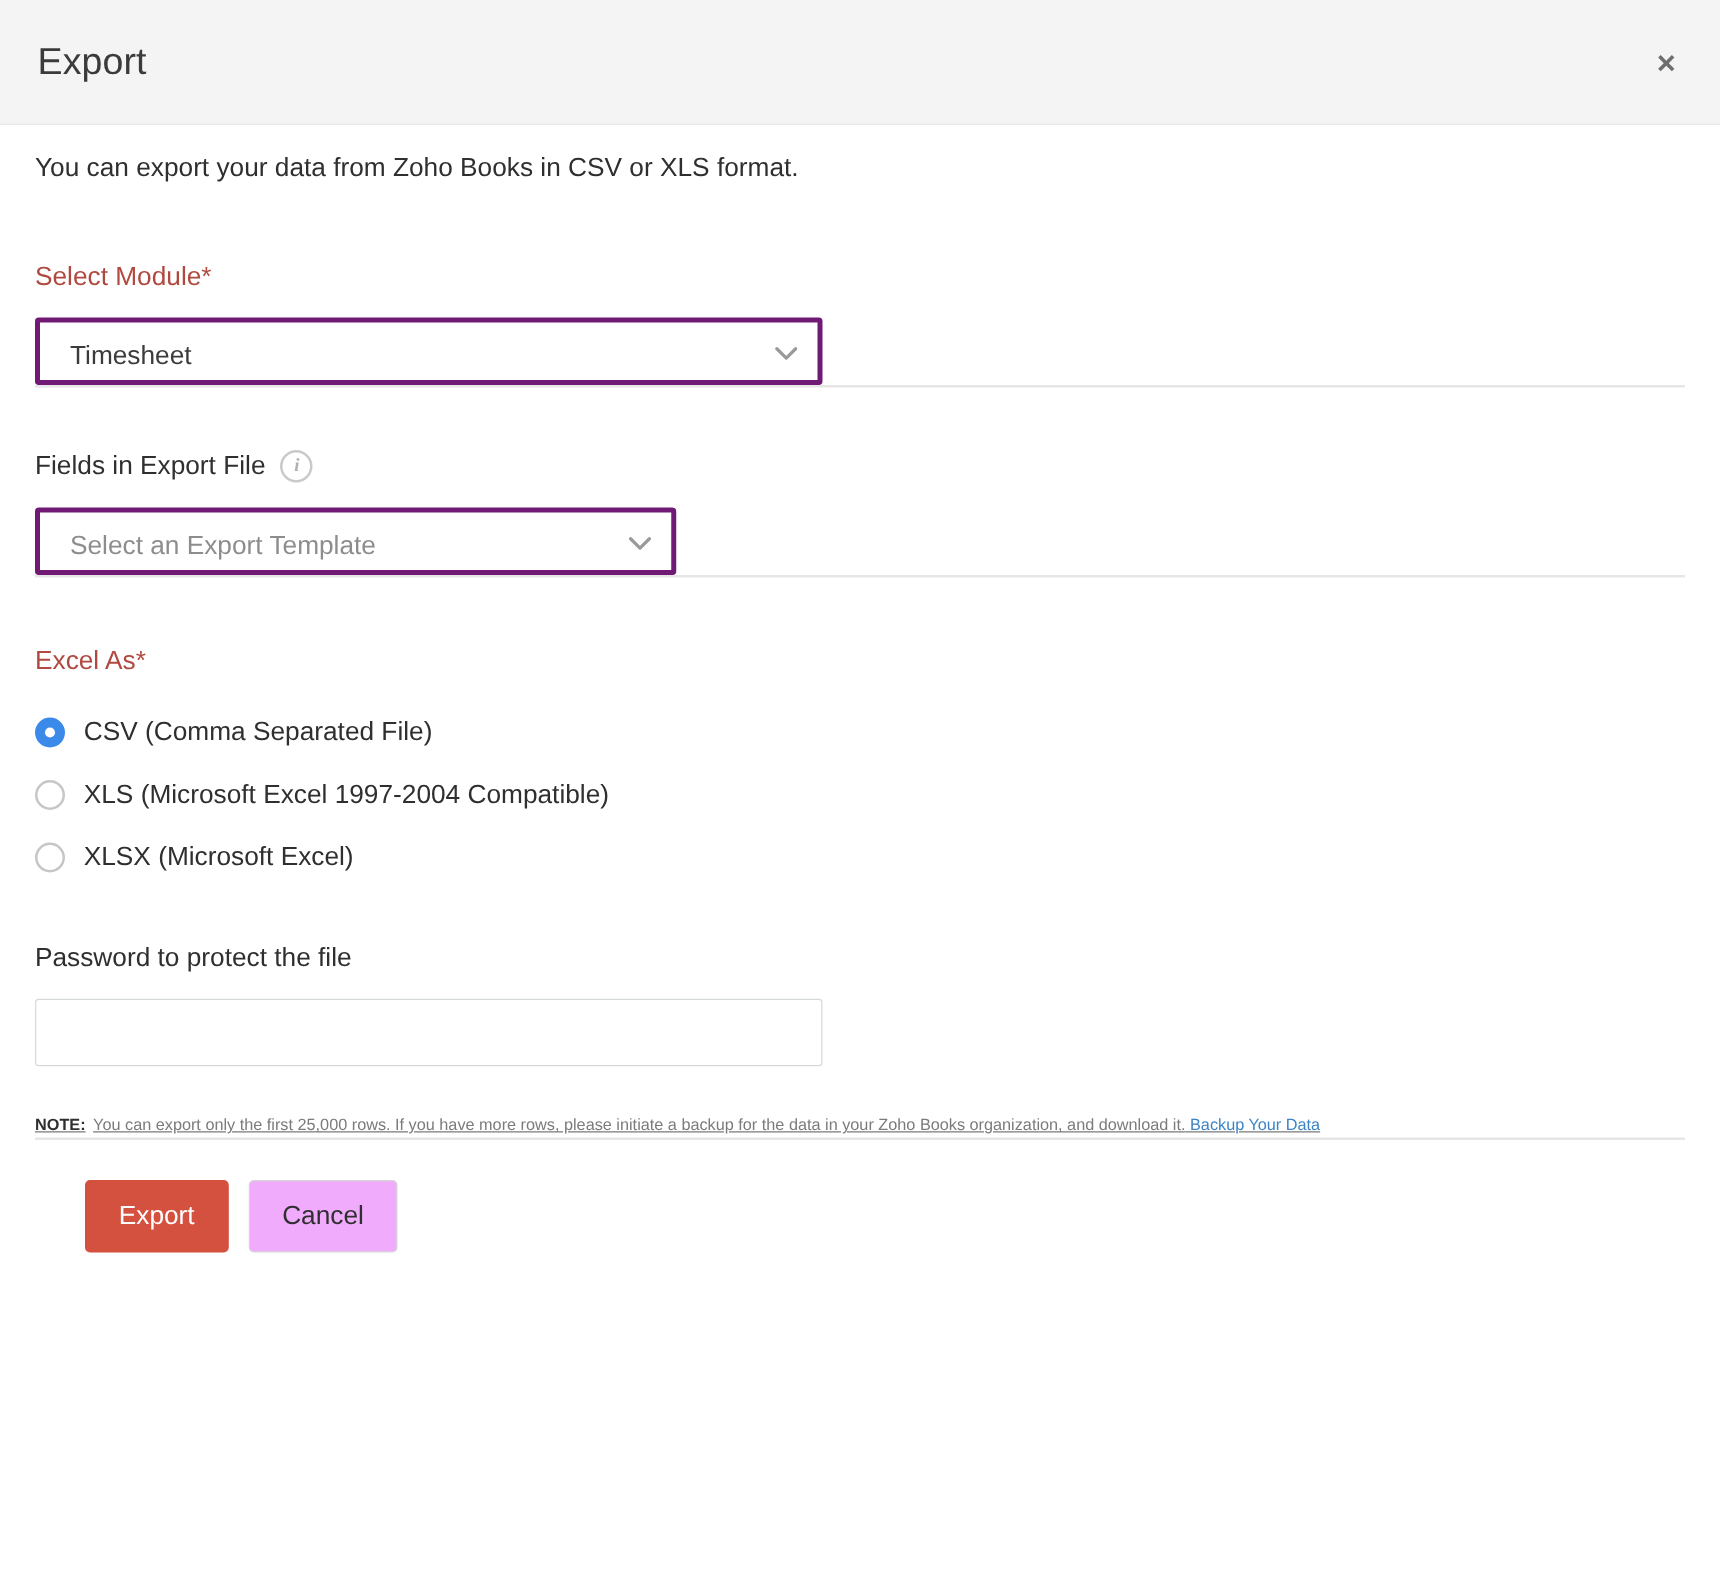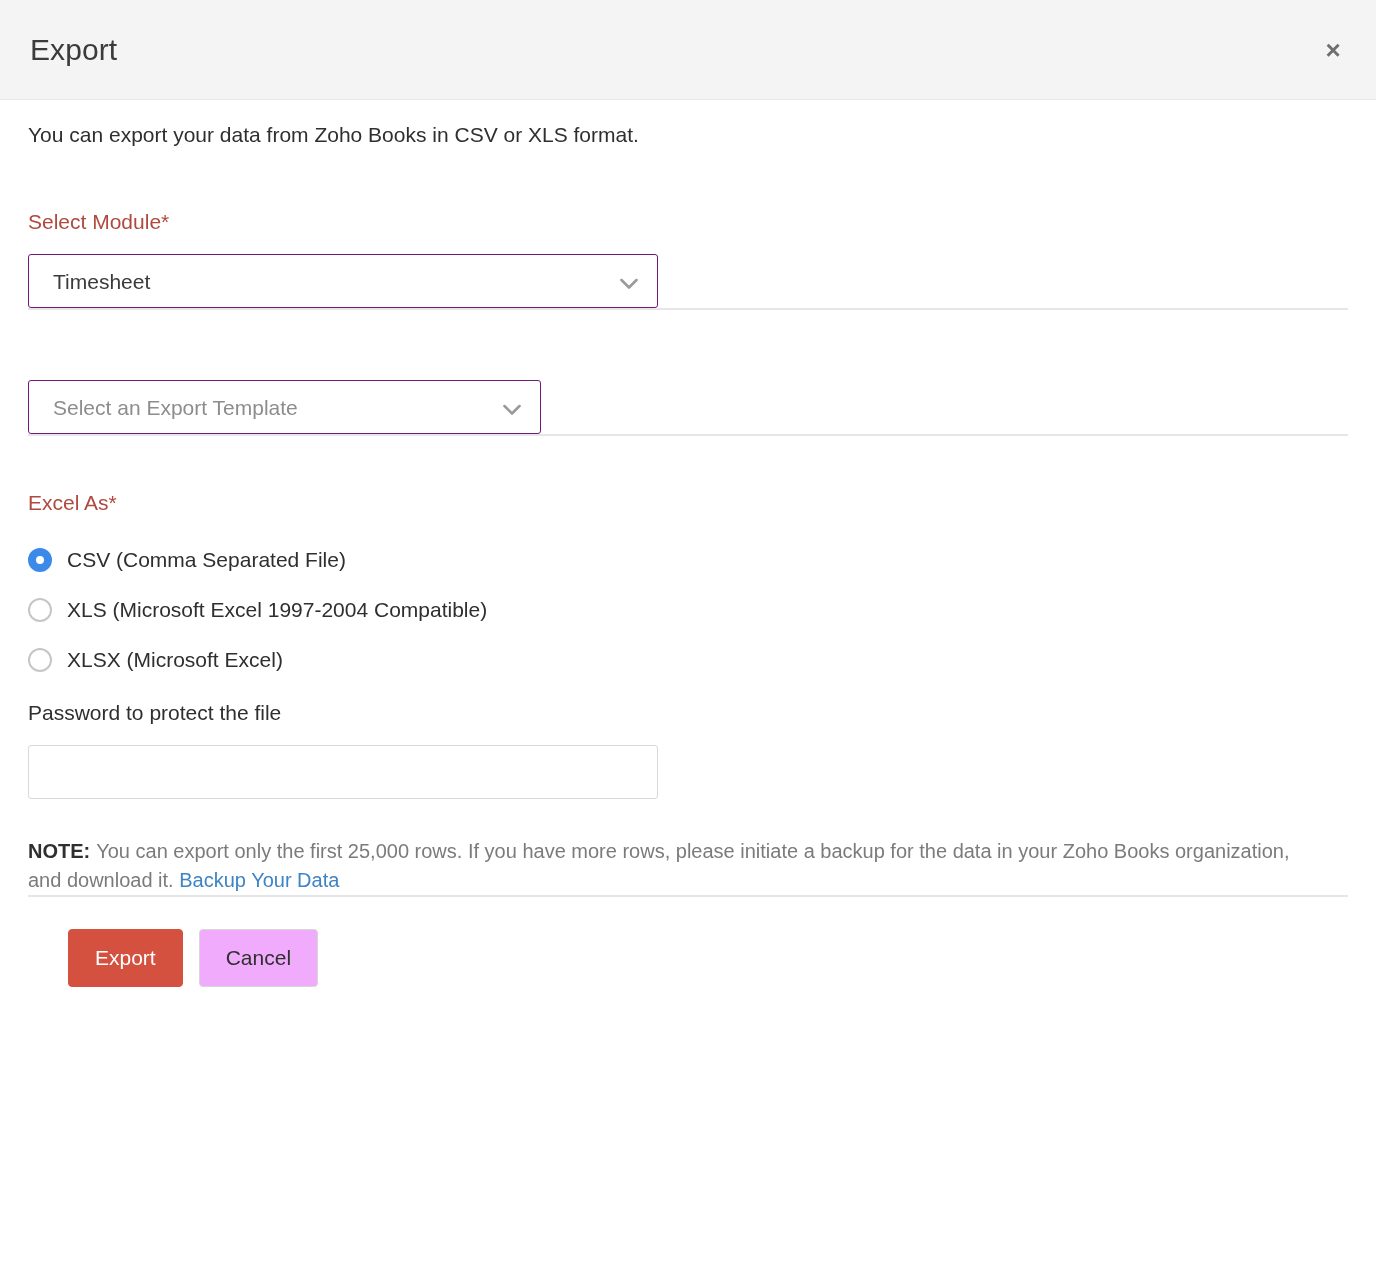--- a/index.html
+++ b/index.html
@@ -90,21 +90,21 @@
     margin-top: 20px;
   }
   select.ui-select {
     -webkit-appearance: none;
     -moz-appearance: none;
     appearance: none;
     font-family: "Liberation Sans", sans-serif;
     font-size: 21px;
     color: #3b3b3b;
     background: #ffffff;
-    border: 1px solid #701a75;
+    border: 4px solid #701a75;
     border-radius: 3px;
     padding: 0 54px 0 24px;
     height: 54px;
     line-height: 54px;
     box-sizing: border-box;
     outline: none;
     cursor: pointer;
   }
   select.ui-select.placeholder-state {
     color: #8d8d8d;
@@ -185,43 +185,44 @@
     margin-left: -4px;
     margin-top: -4px;
     border-radius: 50%;
     background: #ffffff;
   }
   .radio-label {
     font-size: 21px;
     color: #2f2f2f;
   }
 
-  .section-password { margin-top: 16px; }
+  .section-password { margin-top: 44px; }
   .password-input {
     display: block;
     margin-top: 20px;
     width: 630px;
     height: 54px;
     box-sizing: border-box;
     border: 1px solid #d6d9dc;
     border-radius: 3px;
     background: #ffffff;
     font-family: "Liberation Sans", sans-serif;
     font-size: 21px;
     color: #2f2f2f;
     padding: 0 14px;
     outline: none;
   }
 
   .note {
     margin-top: 38px;
-    font-size: 20px;
+    font-size: 13px;
     line-height: 1.45;
     color: #7b7b7b;
     max-width: 1300px;
+    text-decoration: underline;
   }
   .note-label {
     color: #2f2f2f;
     font-weight: bold;
     margin-right: 6px;
   }
   .note-link {
     color: #3d84c6;
     text-decoration: none;
     cursor: pointer;
@@ -279,20 +280,24 @@
           <svg viewBox="0 0 18 11" width="18" height="11" aria-hidden="true">
             <path d="M1.5 1.5 L9 9 L16.5 1.5" fill="none" stroke="#9a9a9a" stroke-width="2.6" stroke-linecap="round" stroke-linejoin="round"></path>
           </svg>
         </span>
       </div>
     </div>
 
     <hr class="divider divider-1">
 
     <div class="section-fields">
+      <div class="field-label">
+        <span>Fields in Export File</span>
+        <span class="info-icon">i</span>
+      </div>
       <div class="select-wrap">
         <select class="ui-select select-template-input placeholder-state">
           <option>Select an Export Template</option>
         </select>
         <span class="chev">
           <svg viewBox="0 0 18 11" width="18" height="11" aria-hidden="true">
             <path d="M1.5 1.5 L9 9 L16.5 1.5" fill="none" stroke="#9a9a9a" stroke-width="2.6" stroke-linecap="round" stroke-linejoin="round"></path>
           </svg>
         </span>
       </div>

